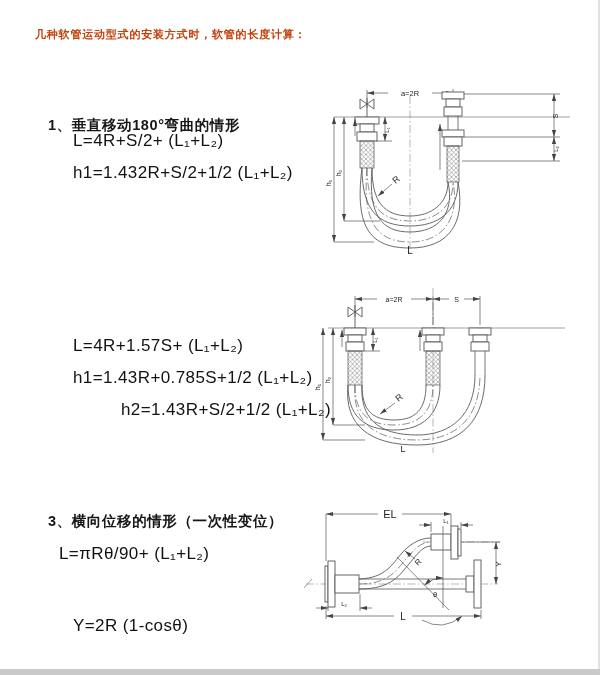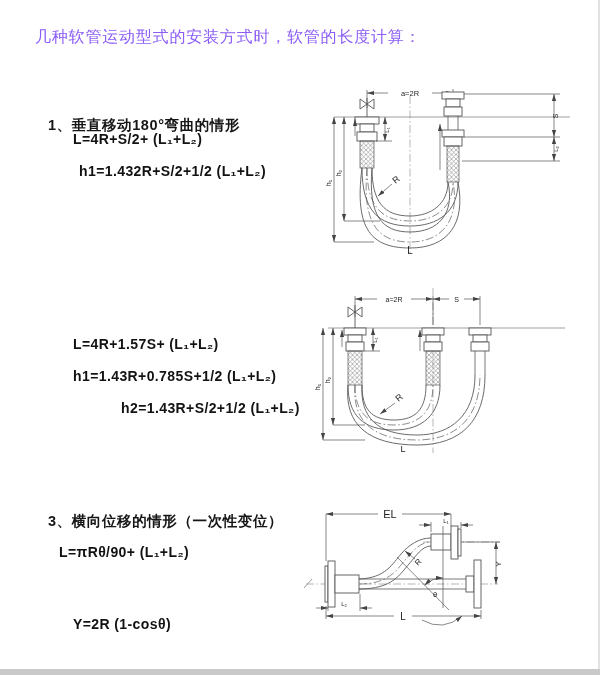--- a/index.html
+++ b/index.html
@@ -2,44 +2,44 @@
 <html><head>
 <meta charset="utf-8">
 <style>
   html,body{margin:0;padding:0;}
   body{
     width:600px;height:675px;background:#ffffff;position:relative;overflow:hidden;
     font-family:"Liberation Sans","DejaVu Sans",sans-serif;color:#111;
   }
   .page{position:absolute;inset:0;background:#fff;}
   .doc-title{
-    position:absolute;left:35px;top:27px;font-size:16px;font-weight:400;
-    letter-spacing:0.8px;color:#8b5cf6;white-space:nowrap;
+    position:absolute;left:35px;top:27px;font-size:11px;font-weight:700;
+    letter-spacing:0.8px;color:#c2410c;white-space:nowrap;
   }
   .sec-heading{
     position:absolute;font-size:14.5px;font-weight:700;letter-spacing:0.6px;color:#161616;white-space:nowrap;
   }
   .formula{
-    position:absolute;font-size:14px;font-weight:700;letter-spacing:0.4px;color:#121212;white-space:nowrap;
+    position:absolute;font-size:17px;font-weight:400;letter-spacing:0.4px;color:#121212;white-space:nowrap;
   }
   svg{position:absolute;}
   svg text{font-family:"Liberation Sans","DejaVu Sans",sans-serif;fill:#1c1c1c;}
   .edge-bottom{position:absolute;left:0;right:0;bottom:0;height:6px;background:#c9c9c9;}
   .edge-right{position:absolute;top:0;bottom:0;right:0;width:2px;background:#e2e2e2;}
 </style>
 </head>
 <body>
 
 <div class="page">
 
   <div class="doc-title">几种软管运动型式的安装方式时，软管的长度计算：</div>
 
   <div class="sec-heading" style="left:48px;top:116px;">1、垂直移动180°弯曲的情形</div>
   <div class="formula" style="left:73px;top:131px;">L=4R+S/2+ (L₁+L₂)</div>
-  <div class="formula" style="left:79px;top:163px;">h1=1.432R+S/2+1/2 (L₁+L₂)</div>
+  <div class="formula" style="left:73px;top:163px;">h1=1.432R+S/2+1/2 (L₁+L₂)</div>
 
   <div class="formula" style="left:73px;top:336px;">L=4R+1.57S+ (L₁+L₂)</div>
   <div class="formula" style="left:73px;top:368px;">h1=1.43R+0.785S+1/2 (L₁+L₂)</div>
   <div class="formula" style="left:73px;top:400px;margin-left:48px;">h2=1.43R+S/2+1/2 (L₁+L₂)</div>
 
   <div class="sec-heading" style="left:48px;top:512px;">3、横向位移的情形（一次性变位）</div>
   <div class="formula" style="left:59px;top:544px;">L=πRθ/90+ (L₁+L₂)</div>
   <div class="formula" style="left:73px;top:576px;margin-top:40px;">Y=2R (1-cosθ)</div>
 
   <svg style="left:312px;top:78px;" width="278" height="178" viewBox="0 0 278 178">

